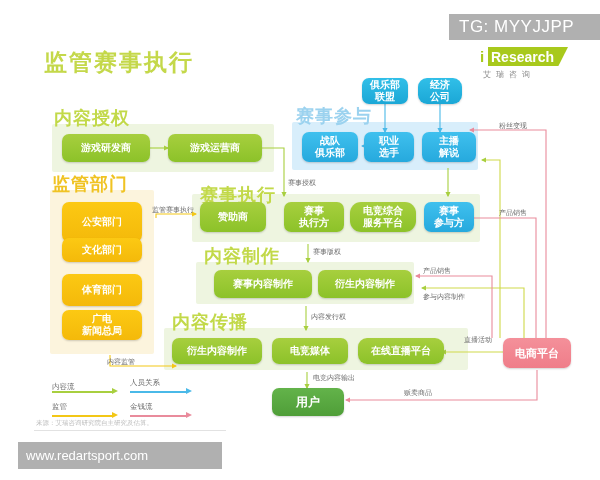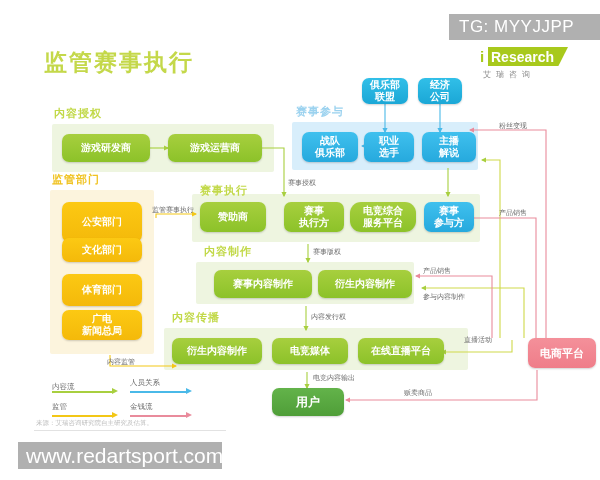--- a/index.html
+++ b/index.html
@@ -6,55 +6,55 @@
   body{
     width:600px;height:480px;background:#ffffff;
     font-family:"Liberation Sans","DejaVu Sans",sans-serif;
     overflow:hidden;position:relative;
   }
   #stage{position:absolute;left:0;top:0;width:600px;height:480px;background:#fff;}
 
   
   .wm{position:absolute;background:#b0b0b0;color:#fff;display:flex;align-items:center;}
   #wm-top{left:449px;top:14px;width:151px;height:26px;padding-left:10px;font-size:17px;letter-spacing:.5px;}
-  #wm-bottom{left:18px;top:442px;width:196px;height:27px;padding-left:8px;font-size:21px;}
+  #wm-bottom{left:18px;top:442px;width:196px;height:27px;padding-left:8px;font-size:13px;}
 
   
   #title{position:absolute;left:44px;top:47px;font-size:23px;font-weight:bold;color:#c4d84a;letter-spacing:2px;}
 
   
   #logo{position:absolute;left:478px;top:46px;width:90px;height:34px;}
   #logo .lg-badge{position:absolute;left:0;top:0;width:90px;height:21px;}
   #logo .lg-green{position:absolute;left:10px;top:1px;width:80px;height:19px;background:#a8c91c;
       clip-path:polygon(0 0,100% 0,88% 100%,0 100%);}
   #logo .lg-i{position:absolute;left:2px;top:2px;font-size:15px;font-weight:bold;color:#a8c91c;line-height:17px;}
   #logo .lg-word{position:absolute;left:13px;top:3px;font-size:14px;font-weight:bold;color:#ffffff;line-height:16px;}
   #logo .lg-cn{position:absolute;left:5px;top:23px;font-size:8px;color:#8a8a8a;letter-spacing:5px;}
 
   
   .panel{position:absolute;border-radius:2px;}
-  .panel-label{position:absolute;font-size:11px;font-weight:bold;letter-spacing:1px;white-space:nowrap;}
+  .panel-label{position:absolute;font-size:18px;font-weight:bold;letter-spacing:1px;white-space:nowrap;}
 
   .p-green{background:#eef5e0;}
   .p-yellow{background:#fcf4dd;}
   .p-blue{background:#d8eefb;}
   .lab-green{color:#c2d949;}
   .lab-yellow{color:#f0c323;}
   .lab-blue{color:#9bd2ef;}
 
   
   .node{position:absolute;border-radius:7px;display:flex;align-items:center;justify-content:center;
         text-align:center;color:#ffffff;font-weight:bold;font-size:10px;line-height:12px;
         box-shadow:0 1px 2px rgba(0,0,0,.18);}
   .n-green{background:linear-gradient(#a7cf3e,#8cc229);}
   .n-darkgreen{background:linear-gradient(#63b34a,#4f9e38);}
   .n-yellow{background:linear-gradient(#fcc913,#f4b90a);}
   .n-blue{background:linear-gradient(#3fc0ee,#26a9dd);}
   .n-cyan{background:linear-gradient(#31bfe8,#1ba7d6);}
-  .n-pink{background:linear-gradient(#f4909a,#ef7d89);margin-left:25px;}
+  .n-pink{background:linear-gradient(#f4909a,#ef7d89);}
 
   
   #svg-layer{position:absolute;left:0;top:0;width:600px;height:480px;}
 
   
   .elab{position:absolute;font-size:7px;color:#6b6b6b;white-space:nowrap;}
 
   
   #legend{position:absolute;left:52px;top:378px;width:200px;height:40px;}
   .lg-item{position:absolute;font-size:7.5px;color:#6b6b6b;white-space:nowrap;}
@@ -141,21 +141,21 @@
   <div class="node n-green" style="left:168px;top:134px;width:94px;height:28px;">游戏运营商</div>
 
   <div class="node n-yellow" style="left:62px;top:202px;width:80px;height:40px;">公安部门</div>
   <div class="node n-yellow" style="left:62px;top:238px;width:80px;height:24px;">文化部门</div>
   <div class="node n-yellow" style="left:62px;top:274px;width:80px;height:32px;">体育部门</div>
   <div class="node n-yellow" style="left:62px;top:310px;width:80px;height:30px;white-space:pre-line;">广电
 新闻总局</div>
 
   <div class="node n-cyan" style="left:362px;top:78px;width:46px;height:26px;white-space:pre-line;">俱乐部
 联盟</div>
-  <div class="node n-cyan" style="left:418px;top:78px;width:44px;height:26px;white-space:pre-line;">经济
+  <div class="node n-cyan" style="left:418px;top:78px;width:44px;height:26px;white-space:pre-line;border-radius:9px;">经济
 公司</div>
 
   <div class="node n-blue" style="left:302px;top:132px;width:56px;height:30px;white-space:pre-line;">战队
 俱乐部</div>
   <div class="node n-blue" style="left:364px;top:132px;width:50px;height:30px;white-space:pre-line;">职业
 选手</div>
   <div class="node n-blue" style="left:422px;top:132px;width:54px;height:30px;white-space:pre-line;">主播
 解说</div>
 
   <div class="node n-green" style="left:200px;top:202px;width:66px;height:30px;">赞助商</div>
@@ -164,21 +164,21 @@
   <div class="node n-green" style="left:350px;top:202px;width:66px;height:30px;white-space:pre-line;border-radius:11px;">电竞综合
 服务平台</div>
   <div class="node n-blue" style="left:424px;top:202px;width:50px;height:30px;white-space:pre-line;">赛事
 参与方</div>
 
   <div class="node n-green" style="left:214px;top:270px;width:98px;height:28px;">赛事内容制作</div>
   <div class="node n-green" style="left:318px;top:270px;width:94px;height:28px;">衍生内容制作</div>
 
   <div class="node n-green" style="left:172px;top:338px;width:90px;height:26px;">衍生内容制作</div>
   <div class="node n-green" style="left:272px;top:338px;width:76px;height:26px;">电竞媒体</div>
-  <div class="node n-green" style="left:358px;top:338px;width:86px;height:26px;">在线直播平台</div>
+  <div class="node n-green" style="left:358px;top:338px;width:86px;height:26px;border-radius:9px;">在线直播平台</div>
 
   <div class="node n-darkgreen" style="left:272px;top:388px;width:72px;height:28px;font-size:12px;">用户</div>
   <div class="node n-pink" style="left:503px;top:338px;width:68px;height:30px;font-size:11px;">电商平台</div>
 
   <div class="elab" style="left:152px;top:205px;">监管赛事执行</div>
   <div class="elab" style="left:107px;top:357px;">内容监管</div>
   <div class="elab" style="left:288px;top:178px;">赛事授权</div>
   <div class="elab" style="left:313px;top:247px;">赛事版权</div>
   <div class="elab" style="left:311px;top:312px;">内容发行权</div>
   <div class="elab" style="left:313px;top:373px;">电竞内容输出</div>

